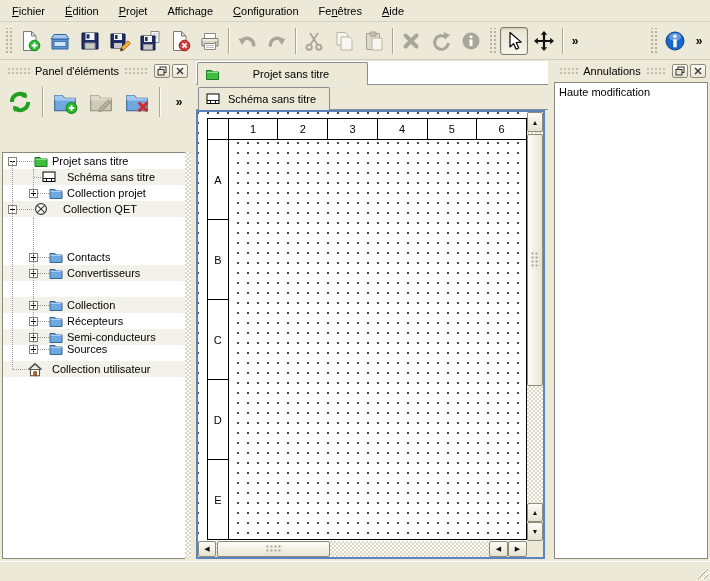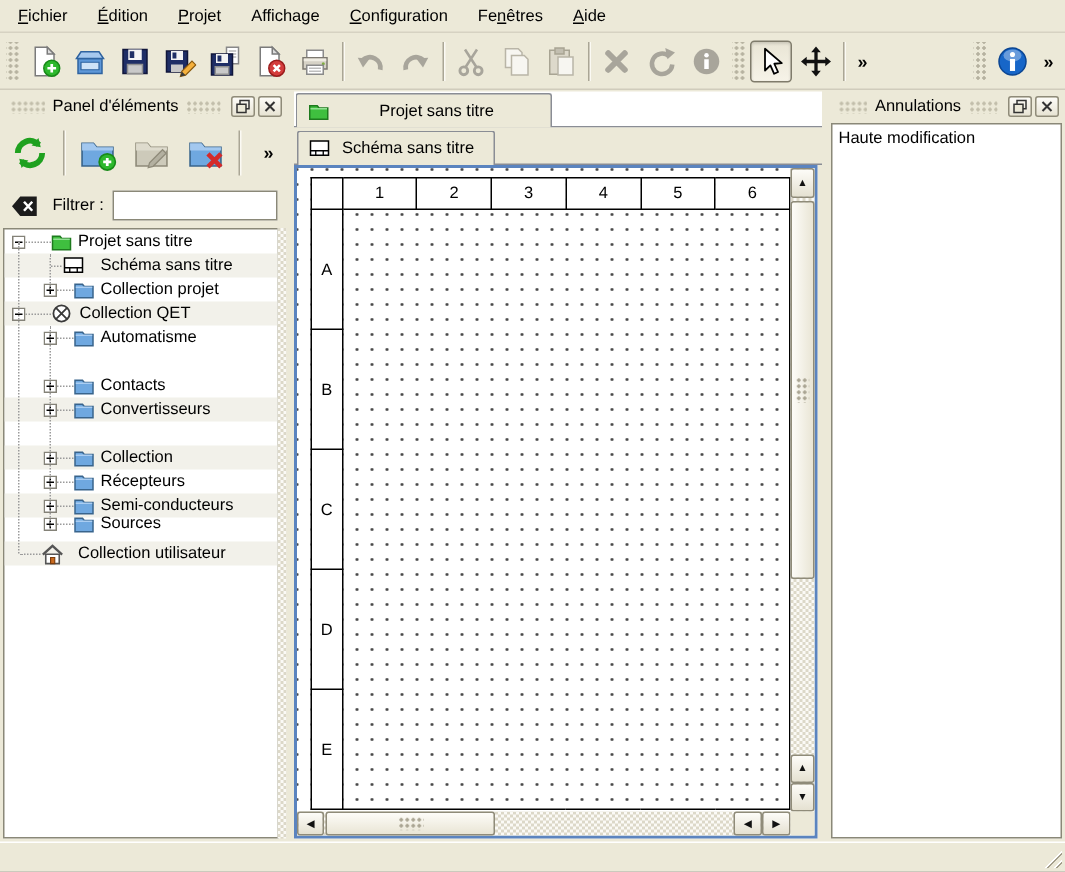--- a/index.html
+++ b/index.html
@@ -364,30 +364,20 @@
             <svg width="26" height="26" viewBox="0 0 24 24">
               <path d="M2.5 6h7l2 2.5h10V20h-19z" fill="#6fa8e0" stroke="#39648c"></path>
               <path d="M2.5 6h7l2 2.5h10v2h-19z" fill="#a3c8ef"></path>
               <path d="M13.5 12.5l8 8M21.5 12.5l-8 8" stroke="#d42a2a" stroke-width="2.8"></path>
             </svg>
           </span>
         </button>
         <span class="ptsep"></span>
         <button class="toverflow">»</button>
       </div>
-    <div id="filter-row">
-      <span id="filter-clear" class="icn">
-          <svg width="19" height="17" viewBox="0 0 19 17">
-            <path d="M1 8.5 L6.5 2h11v13h-11z" fill="#1c1c1c"></path>
-            <path d="M9 5.5l5.5 6M14.5 5.5l-5.5 6" stroke="#fff" stroke-width="1.7"></path>
-          </svg>
-        </span>
-      <span id="filter-label">Filtrer :</span>
-      <input id="filter-input" value="" style="">
-    </div>
     <div id="tree-box">
         <div id="tree">
           <div class="trow" style="top:0px">
             <span class="stub" style="left:14px;width:17px;top:8px"></span>
             <span class="t-el icn" style="left:5px;top:4px">
               <svg width="9" height="9" viewBox="0 0 9 9">
                 <rect x=".5" y=".5" width="8" height="8" fill="#fff" stroke="#848278"></rect>
                 <path d="M2 4.5h5" stroke="#000"></path>
               </svg>
             </span>
@@ -432,37 +422,21 @@
                 <rect x=".5" y=".5" width="8" height="8" fill="#fff" stroke="#848278"></rect>
                 <path d="M2 4.5h5" stroke="#000"></path>
               </svg>
             </span>
             <span class="t-el icn" style="left:31px;top:1px">
               <svg width="14" height="14" viewBox="0 0 14 14">
                 <circle cx="7" cy="7" r="5.4" fill="#fff" stroke="#3a3a3a" stroke-width="1.2"></circle>
                 <path d="M3.3 3.3l7.4 7.4M10.7 3.3l-7.4 7.4" stroke="#3a3a3a" stroke-width="1.2"></path>
               </svg>
             </span>
-            <span class="t-el tlabel" style="left:50px">Collection QET</span>
-          </div>
-          <div class="trow" style="top:64px">
-            <span class="stub" style="left:35px;width:11px;top:8px"></span>
-            <span class="t-el icn" style="left:26px;top:4px">
-              <svg width="9" height="9" viewBox="0 0 9 9">
-                <rect x=".5" y=".5" width="8" height="8" fill="#fff" stroke="#848278"></rect>
-                <path d="M2 4.5h5M4.5 2v5" stroke="#000"></path>
-              </svg>
-            </span>
-            <span class="t-el icn" style="left:46px;top:1px">
-              <svg width="14" height="14" viewBox="0 0 14 14">
-                <path d="M1 3.5h5l1.2 1.5H13v7.5H1z" fill="#6fa8e0" stroke="#39648c"></path>
-                <path d="M1.5 5.5h11" stroke="#aacdf2"></path>
-              </svg>
-            </span>
-            <span class="t-el tlabel" style="left:64px">Automatisme</span>
+            <span class="t-el tlabel" style="left:60px">Collection QET</span>
           </div>
           <div class="trow" style="top:96px">
             <span class="stub" style="left:35px;width:11px;top:8px"></span>
             <span class="t-el icn" style="left:26px;top:4px">
               <svg width="9" height="9" viewBox="0 0 9 9">
                 <rect x=".5" y=".5" width="8" height="8" fill="#fff" stroke="#848278"></rect>
                 <path d="M2 4.5h5M4.5 2v5" stroke="#000"></path>
               </svg>
             </span>
             <span class="t-el icn" style="left:46px;top:1px">

